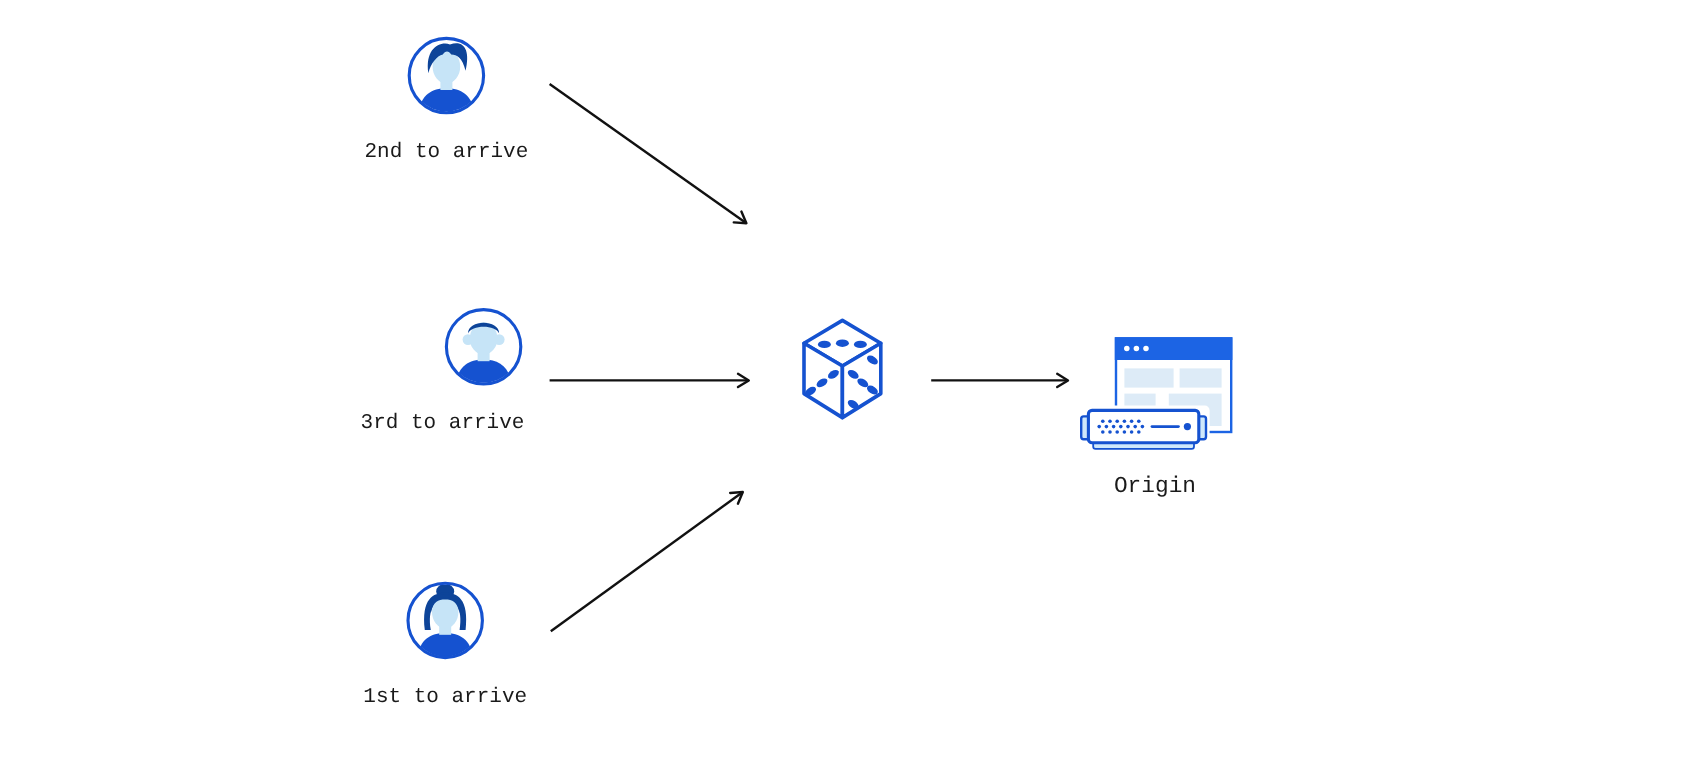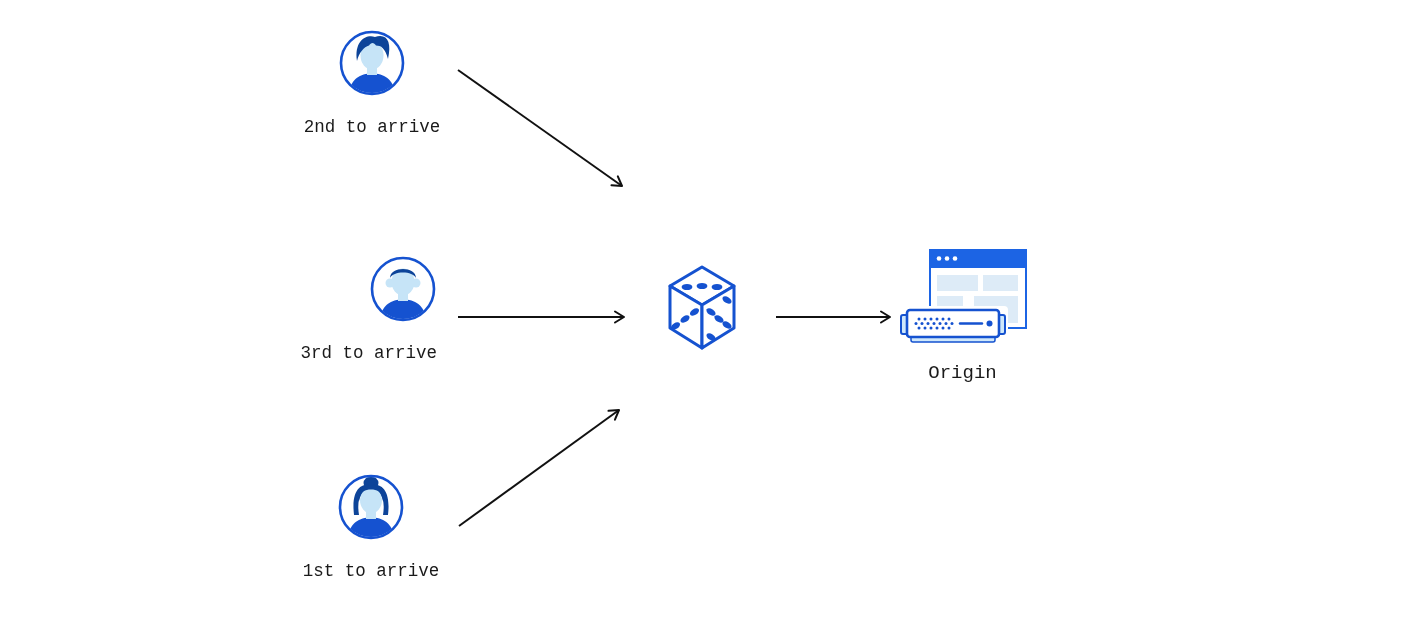--- a/index.html
+++ b/index.html
@@ -87,21 +87,21 @@
         <rect class="fill-face-shadow" x="29" y="33" width="10" height="6"></rect>
         <rect class="fill-face" x="29" y="36" width="10" height="10"></rect>
         <ellipse class="fill-face" cx="34" cy="27" rx="11.5" ry="13.5"></ellipse>
         <path class="fill-dark" d="M21,23 C21,11 47,11 47,23 C44,15.5 24,15.5 21,23 Z"></path>
       </g>
       <circle cx="34" cy="34" r="31" fill="none" class="stroke-primary" stroke-width="2.6"></circle>
     </svg>
     <div class="node-label client-label">3rd to arrive</div>
   </div>
 
-  <div class="node" style="left:301px;top:473px;width:140px;">
+  <div class="node" style="left:301px;top:483px;width:140px;">
     <svg width="68" height="68" viewBox="0 0 68 68">
       <defs>
           <clipPath id="c3">
             <circle cx="34" cy="34" r="30"></circle>
           </clipPath>
         </defs>
       <circle cx="34" cy="34" r="30" fill="#ffffff"></circle>
       <g clip-path="url(#c3)">
         <path class="fill-primary" d="M11,68 C11,51 21,44.5 34,44.5 C47,44.5 57,51 57,68 Z"></path>
         <ellipse class="fill-dark" cx="34" cy="10" rx="7.5" ry="6.5"></ellipse>
@@ -135,21 +135,21 @@
 
         <ellipse cx="47" cy="50" rx="5" ry="3" transform="rotate(32 47 50)"></ellipse>
         <ellipse cx="63" cy="38" rx="5" ry="3" transform="rotate(32 63 38)"></ellipse>
         <ellipse cx="55" cy="57" rx="5" ry="3" transform="rotate(32 55 57)"></ellipse>
         <ellipse cx="47" cy="75" rx="5" ry="3" transform="rotate(32 47 75)"></ellipse>
         <ellipse cx="63" cy="63" rx="5" ry="3" transform="rotate(32 63 63)"></ellipse>
       </g>
     </svg>
   </div>
 
-  <div class="node" style="left:895px;top:242px;width:135px;">
+  <div class="node" style="left:895px;top:274px;width:135px;">
     <svg width="135" height="108" viewBox="0 0 135 108">
       <g>
         <rect x="35" y="8" width="96" height="78" fill="#ffffff" class="stroke-window" stroke-width="2"></rect>
         <rect x="34" y="7" width="98" height="19" class="fill-windowbar"></rect>
         <circle cx="44" cy="16.5" r="2.3" fill="#ffffff"></circle>
         <circle cx="52" cy="16.5" r="2.3" fill="#ffffff"></circle>
         <circle cx="60" cy="16.5" r="2.3" fill="#ffffff"></circle>
         <rect x="42" y="33" width="41" height="16" class="fill-pale"></rect>
         <rect x="88" y="33" width="35" height="16" class="fill-pale"></rect>
         <rect x="42" y="54" width="26" height="14" class="fill-pale"></rect>

